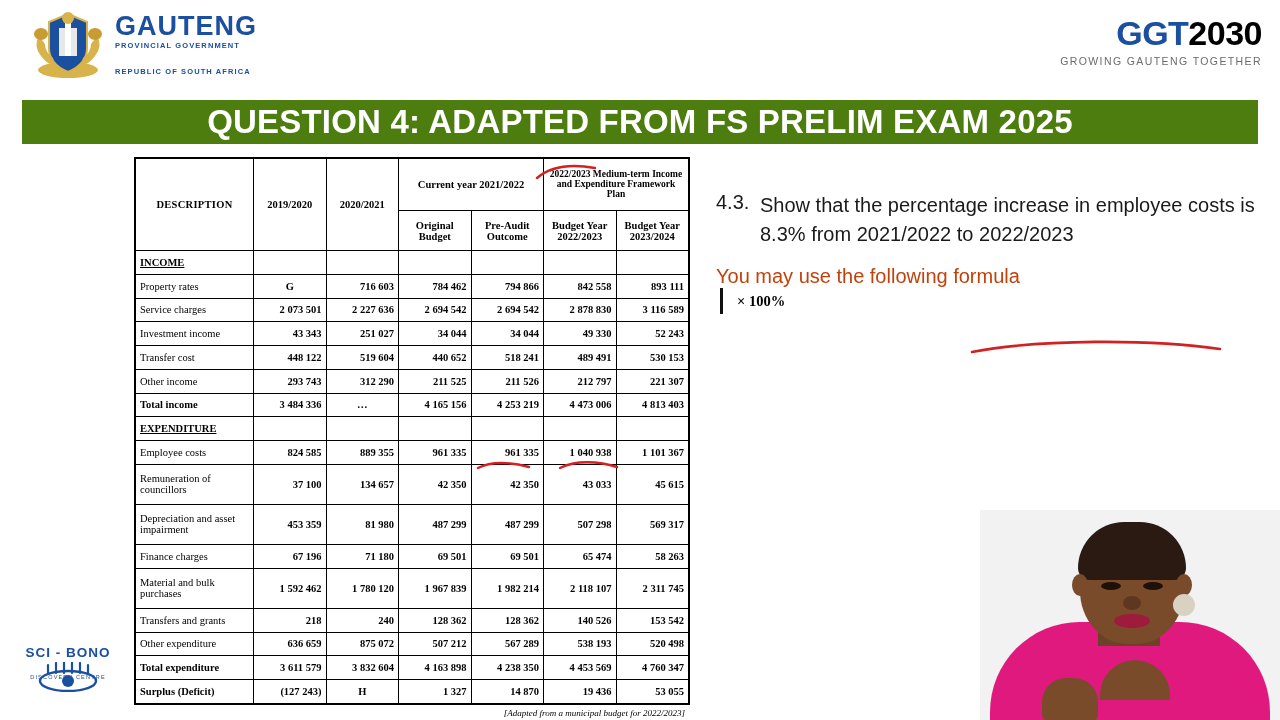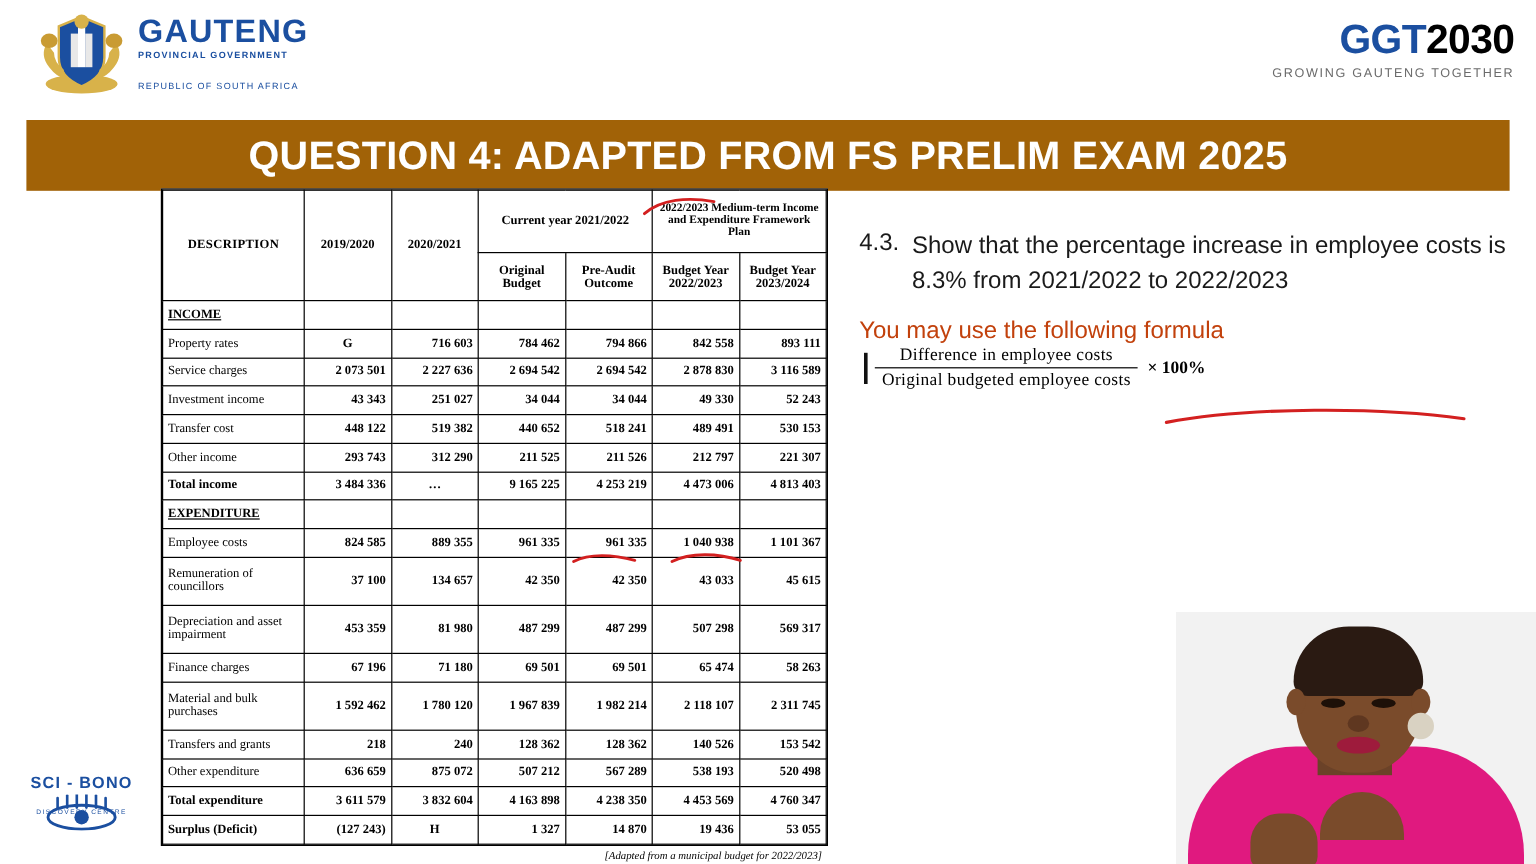--- a/index.html
+++ b/index.html
@@ -13,32 +13,32 @@
 
   
   .header { position:absolute; top:0; left:0; width:1280px; height:88px; background:#fff; }
 
   .gp-logo { position:absolute; left:29px; top:6px; width:240px; height:76px; display:flex; align-items:center; gap:8px; }
   .coat { width:78px; height:72px; position:relative; }
   .coat svg { display:block; }
   .gp-text { line-height:1; }
   .gp-text .l1 { font-size:27px; font-weight:bold; color:#1b4fa0; letter-spacing:1px; }
   .gp-text .l2 { font-size:7.5px; font-weight:bold; color:#1b4fa0; letter-spacing:1.1px; margin-top:2px;}
-  .gp-text .l3 { font-size:7.5px; font-weight:normal; color:#1b4fa0; letter-spacing:1.1px; margin-top:18px;}
+  .gp-text .l3 { font-size:7.5px; font-weight:bold; color:#1b4fa0; letter-spacing:1.1px; margin-top:18px;}
 
   .ggt { position:absolute; right:18px; top:14px; text-align:right; }
   .ggt .big { font-size:34px; font-weight:bold; letter-spacing:-0.5px; }
   .ggt .big .g { color:#1b4fa0; }
   .ggt .big .y { color:#000000; }
   .ggt .sub { font-size:10.5px; color:#6b6b6b; letter-spacing:1.4px; margin-top:2px; }
 
   
   .titlebar {
-    position:absolute; left:22px; top:100px; width:1236px; height:59px;
-    background:#a16207; display:flex; align-items:center; justify-content:center;
+    position:absolute; left:22px; top:100px; width:1236px; height:44px;
+    background:#4d7c0f; display:flex; align-items:center; justify-content:center;
   }
   .titlebar .t {
     color:#ffffff; font-size:33px; font-weight:bold; letter-spacing:0.2px;
     font-family:"Liberation Sans", sans-serif;
   }
 
   
   .table-wrap {
     position:absolute; left:134px; top:157px; width:556px; height:548px;
     background:#fff; border:1px solid #000;
@@ -195,40 +195,40 @@
       <td class="num">43 343</td>
       <td class="num">251 027</td>
       <td class="num">34 044</td>
       <td class="num">34 044</td>
       <td class="num">49 330</td>
       <td class="num">52 243</td>
     </tr>
     <tr>
       <td class="lbl">Transfer cost</td>
       <td class="num">448 122</td>
-      <td class="num">519 382</td>
+      <td class="num">519 604</td>
       <td class="num">440 652</td>
       <td class="num">518 241</td>
       <td class="num">489 491</td>
       <td class="num">530 153</td>
     </tr>
     <tr>
       <td class="lbl">Other income</td>
       <td class="num">293 743</td>
       <td class="num">312 290</td>
       <td class="num">211 525</td>
       <td class="num">211 526</td>
       <td class="num">212 797</td>
       <td class="num">221 307</td>
     </tr>
     <tr>
       <td class="lbl bold">Total income</td>
       <td class="num bold">3 484 336</td>
       <td class="num bold ctr">…</td>
-      <td class="num bold">9 165 225</td>
+      <td class="num bold">4 165 156</td>
       <td class="num bold">4 253 219</td>
       <td class="num bold">4 473 006</td>
       <td class="num bold">4 813 403</td>
     </tr>
 
     <tr>
       <td class="sect">EXPENDITURE</td>
       <td></td>
           <td></td>
       <td></td>
@@ -337,24 +337,20 @@
 <div class="q-block">
   <div class="q-line">
     <div class="q-num">4.3.</div>
     <div class="q-text">Show that the percentage increase in employee costs is 8.3% from 2021/2022 to 2022/2023</div>
   </div>
   <div class="q-follow">You may use the following formula</div>
 </div>
 
 <div class="formula-row">
   <span class="cursor-bar"></span>
-  <span class="frac">
-    <span class="top" style="display:block">Difference in employee costs</span>
-    <span class="bot" style="display:block">Original budgeted employee costs</span>
-  </span>
   <span class="times100">× 100%</span>
 </div>
 
 <svg class="red-line-formula" viewBox="0 0 252 16" width="252" height="16">
   <path d="M2 12 C 70 -1, 180 -1, 250 9" stroke="#d32020" stroke-width="2.6" fill="none" stroke-linecap="round"></path>
 </svg>
 
 <div class="scibono">
   <div class="name">SCI - BONO</div>
   <svg width="108" height="30" viewBox="0 0 108 30" style="position:absolute; left:0; top:17px;">

